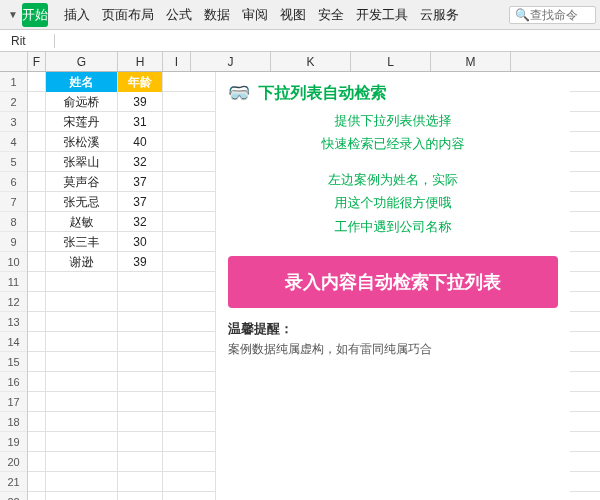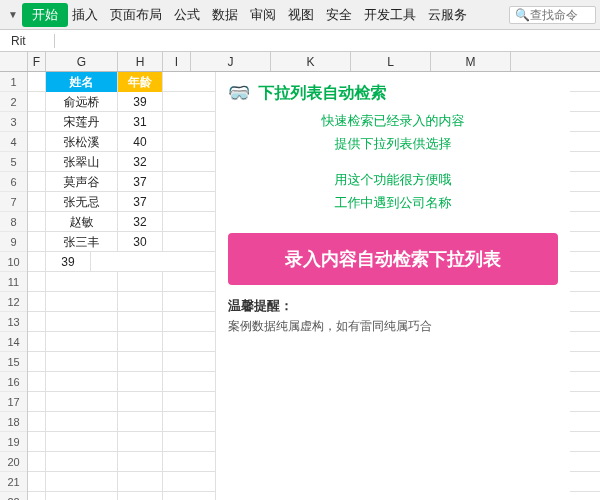--- a/index.html
+++ b/index.html
@@ -14,25 +14,25 @@
       border-bottom: 1px solid #ccc;
       padding: 0 4px;
     }
     .toolbar-arrow {
       width: 18px; height: 22px; display: flex; align-items: center; justify-content: center;
       font-size: 10px; color: #555; cursor: pointer;
     }
     .tab-start {
       background: #00b050;
       color: #fff;
-      padding: 3px 10px;
+      padding: 3px 0;
       border-radius: 3px;
       font-size: 13px;
       cursor: pointer;
-      margin-right: 4px;
+      margin-right: 16px;
     }
     .menu-items {
       display: flex; align-items: flex-end; gap: 12px;
       font-size: 13px; color: #222;
     }
     .menu-item { cursor: pointer; white-space: nowrap; }
     .search-area {
       margin-left: auto;
       display: flex; align-items: center;
       border: 1px solid #ccc;
@@ -301,20 +301,21 @@
         <div class="grid-cell col-g">赵敏</div>
         <div class="grid-cell col-h">32</div>
       </div>
       <div class="grid-row">
         <div class="grid-cell col-f"></div>
         <div class="grid-cell col-g">张三丰</div>
         <div class="grid-cell col-h">30</div>
       </div>
       <div class="grid-row">
         <div class="grid-cell col-f"></div>
+        <div class="grid-cell col-g">谢逊</div>
         <div class="grid-cell col-h">39</div>
       </div>
       <div class="grid-row">
         <div class="grid-cell col-f"></div>
         <div class="grid-cell col-g"></div>
         <div class="grid-cell col-h"></div>
       </div>
       <div class="grid-row">
         <div class="grid-cell col-f"></div>
         <div class="grid-cell col-g"></div>
@@ -371,24 +372,25 @@
         <div class="grid-cell col-h"></div>
       </div>
     </div>
 
   <div class="info-panel" style="position:absolute; left:215px; top:0; width:355px; height:100%; background:#fff; border-left:1px solid #e0e0e0;">
     <div class="info-title-row">
       <span class="glasses-icon">🥽</span>
       <span class="info-title">下拉列表自动检索</span>
     </div>
     <div class="info-subtitle">
+      <div>提供下拉列表供选择</div>
       <div>快速检索已经录入的内容</div>
-      <div>提供下拉列表供选择</div>
     </div>
     <div class="info-desc">
+      <div>左边案例为姓名，实际</div>
       <div>用这个功能很方便哦</div>
       <div>工作中遇到公司名称</div>
     </div>
     <div class="big-button">录入内容自动检索下拉列表</div>
     <div class="reminder-title">温馨提醒：</div>
     <div class="reminder-text">案例数据纯属虚构，如有雷同纯属巧合</div>
   </div>
 </div>
 
 </body></html>

